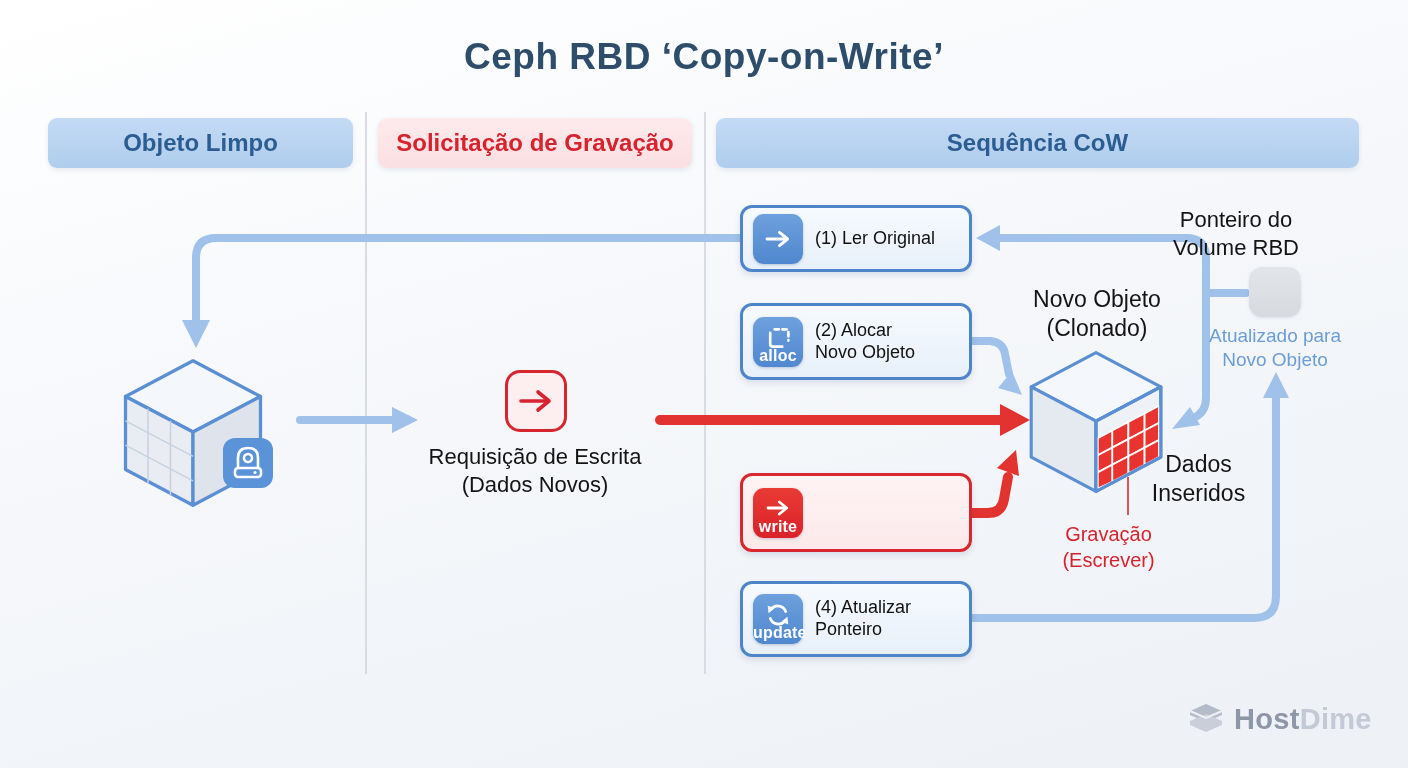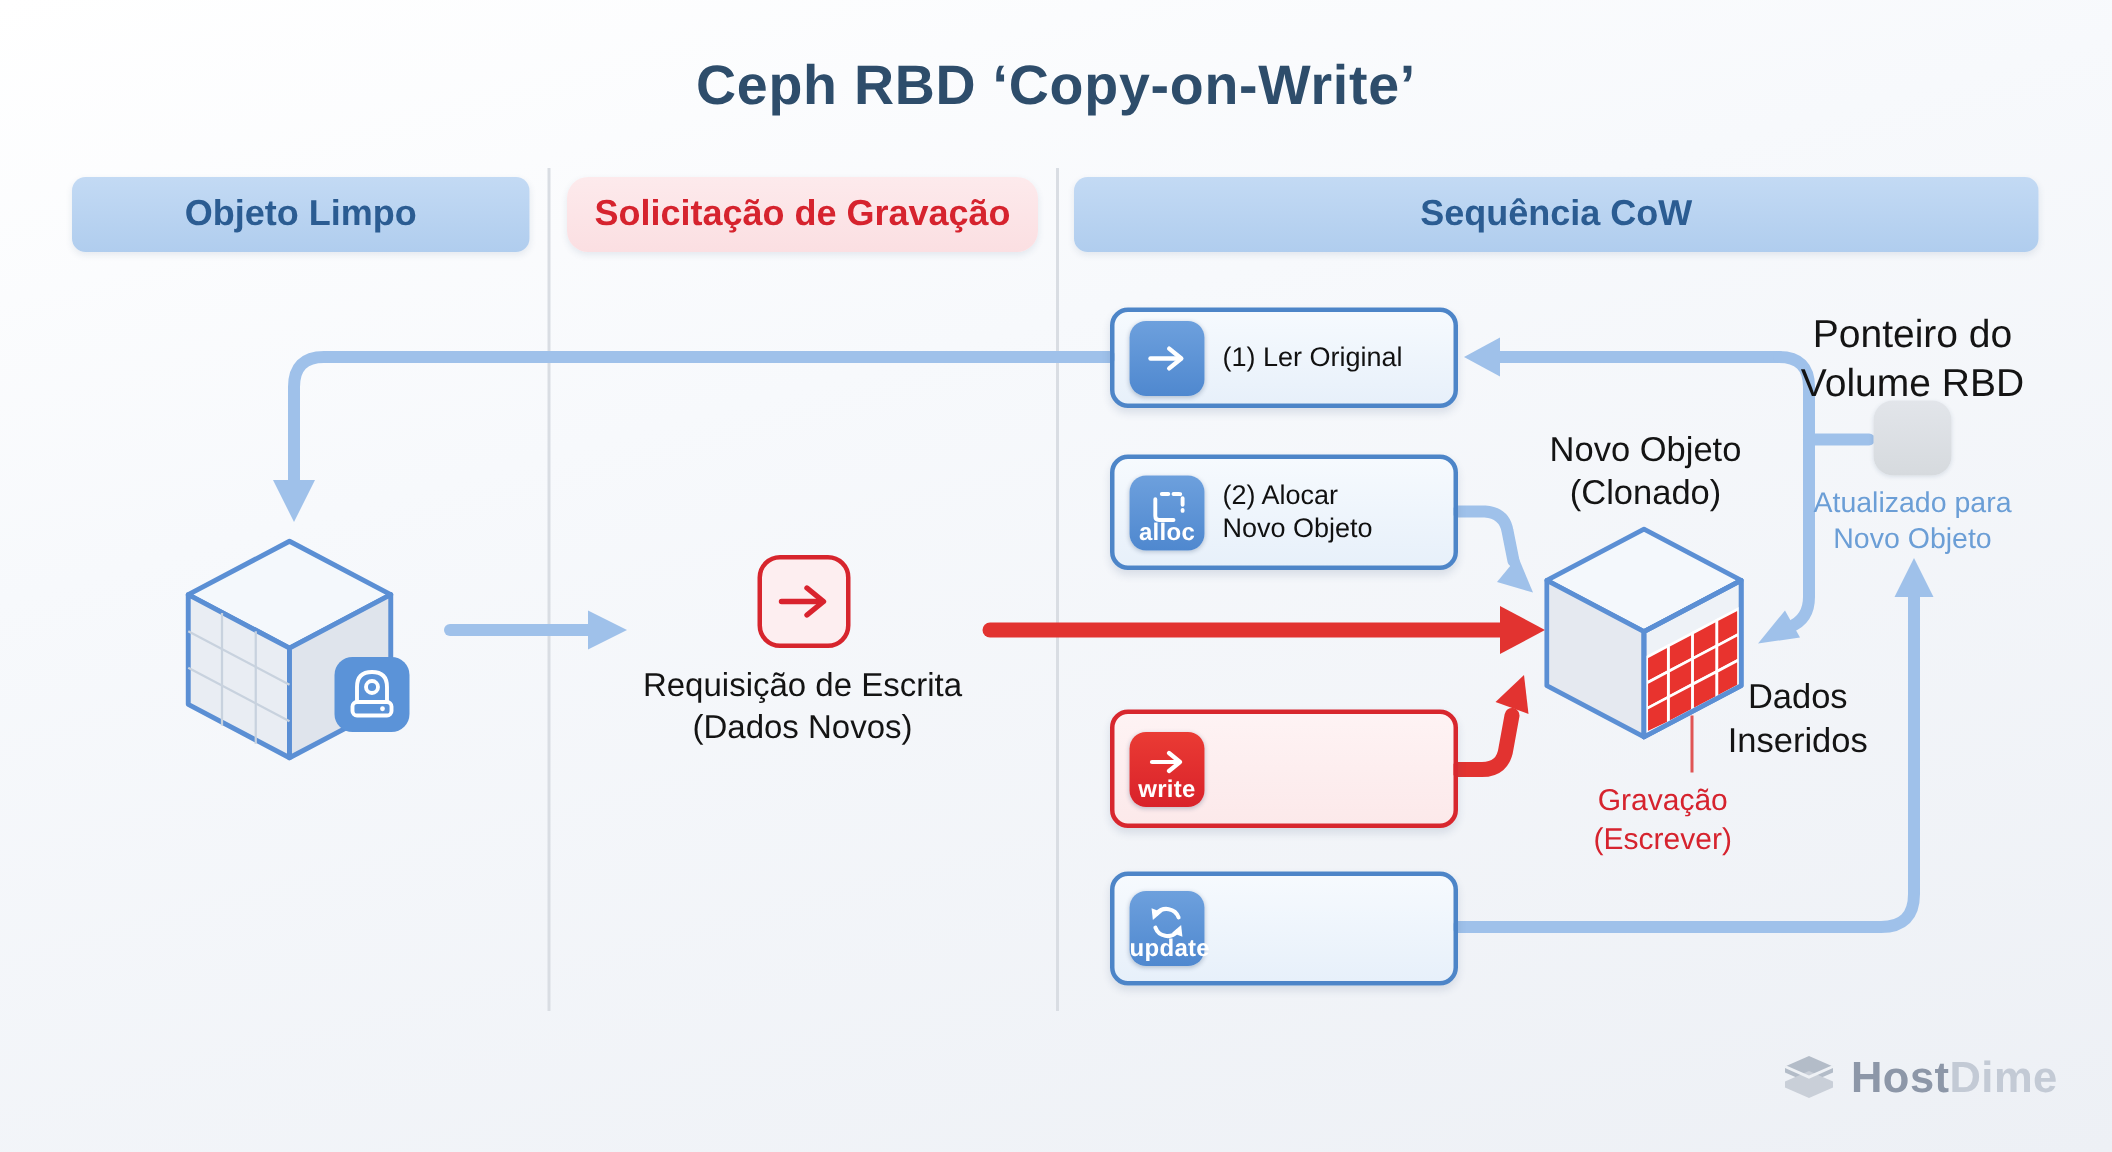--- a/index.html
+++ b/index.html
@@ -18,21 +18,21 @@
 
   .col-header{
     position:absolute;top:118px;height:50px;border-radius:9px;
     display:flex;align-items:center;justify-content:center;
     font-size:24px;font-weight:bold;
     box-shadow:0 2px 5px rgba(40,70,110,.10);
   }
   .col-header.blue{background:linear-gradient(180deg,#c3daf4,#b0cdee);color:#2b5c92;}
   .col-header.pink{background:linear-gradient(180deg,#fdeaec,#fbdfe2);color:#d6232e;}
   #header-clean{left:48px;width:305px;}
-  #header-write{left:378px;width:314px;border-radius:14px;}
+  #header-write{left:378px;width:314px;}
   #header-cow{left:716px;width:643px;}
 
   .divider{position:absolute;top:112px;height:562px;width:2px;background:#d9dde3;}
   #divider-1{left:365px;}
   #divider-2{left:704px;}
 
   #connector-layer{position:absolute;left:0;top:0;pointer-events:none;}
 
   .step-box{
     position:absolute;left:740px;width:232px;border-radius:12px;
@@ -206,20 +206,24 @@
     <div class="icon-sq">
       <svg width="28" height="24" viewBox="0 0 32 28" style="margin-top:-8px">
         <g stroke="#ffffff" stroke-width="3.2" fill="none" stroke-linecap="round">
           <path d="M25,10 A10,10 0 0 0 8,7"></path>
           <path d="M7,18 A10,10 0 0 0 24,21"></path>
         </g>
         <polygon points="4,3 12,6 5,12" fill="#ffffff"></polygon>
         <polygon points="28,25 20,22 27,16" fill="#ffffff"></polygon>
       </svg>
       <div class="badge">update</div>
+    </div>
+    <div class="step-label">
+      <span>(4) Atualizar</span><br>
+      <span>Ponteiro</span>
     </div>
   </div>
 
   <div class="obj-label" style="left:997px;top:285px;width:200px">
     <span>Novo Objeto</span><br>
     <span>(Clonado)</span>
   </div>
 
   <svg style="position:absolute;left:1026px;top:350px" width="140" height="144" viewBox="0 0 150 160">
     <g stroke="#5b8fd4" stroke-width="3.5" stroke-linejoin="round">
@@ -249,21 +253,21 @@
     <span>Dados</span><br>
     <span>Inseridos</span>
   </div>
 
   <div id="gravacao-leader"></div>
   <div class="obj-label red-text" style="left:1026px;top:522px;width:165px;font-size:20px">
     <span>Gravação</span><br>
     <span>(Escrever)</span>
   </div>
 
-  <div class="obj-label" style="left:1175px;top:206px;width:200px;font-size:26px">
+  <div class="obj-label" style="left:1136px;top:206px;width:200px;font-size:22px">
     <span>Ponteiro do</span><br>
     <span>Volume RBD</span>
   </div>
   <div id="pointer-box"></div>
   <div class="obj-label blue-text" style="left:1175px;top:324px;width:200px;font-size:19px">
     <span>Atualizado para</span><br>
     <span>Novo Objeto</span>
   </div>
 
   <div id="logo">

